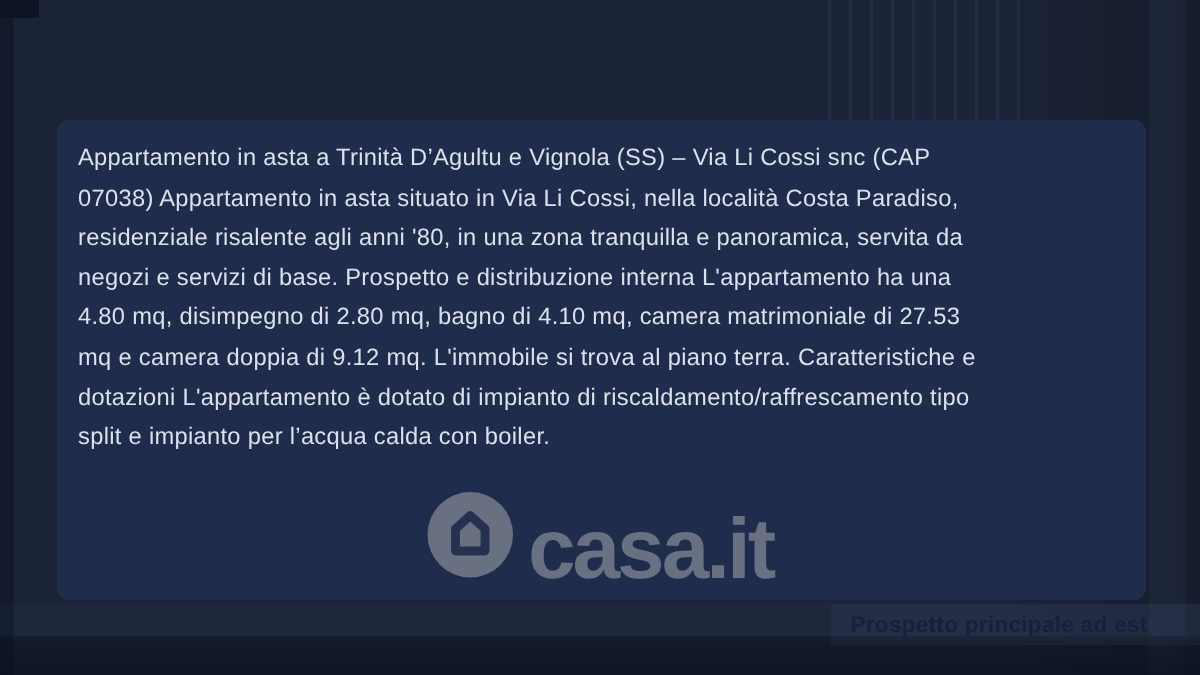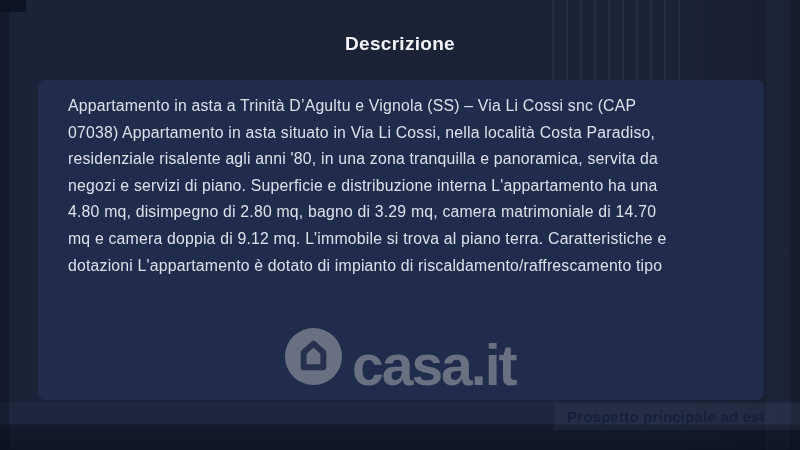--- a/index.html
+++ b/index.html
@@ -22,21 +22,21 @@
   .bg-right-band{position:absolute;left:766px;top:0;width:24px;height:450px;background:rgba(90,115,170,0.08);}
   .bg-low-band{position:absolute;left:0;top:402px;width:800px;height:24px;background:rgba(140,160,210,0.04);}
   .bg-bottom-band{position:absolute;left:0;top:424px;width:800px;height:26px;
       background:linear-gradient(180deg,rgba(8,12,24,0.35),rgba(8,12,24,0.6));}
 
   .page-title{position:absolute;left:0;top:33px;width:800px;text-align:center;
       color:var(--title);font-size:19px;font-weight:bold;letter-spacing:.3px;z-index:3;}
 
   .desc-panel{position:absolute;left:38px;top:80px;width:726px;height:320px;
       background:var(--panel);border-radius:8px;z-index:1;overflow:hidden;}
-  .desc-text{padding:13px 14px 0 30px;}
+  .desc-text{padding:13px 14px 0 14px;}
   .desc-line{white-space:nowrap;color:var(--text);font-size:15.8px;line-height:26.6px;
       letter-spacing:.2px;}
 
   .watermark{position:absolute;left:284px;top:327px;display:flex;align-items:center;
       gap:9px;z-index:4;opacity:.6;color:var(--watermark);}
   .watermark-brand{font-size:57px;font-weight:bold;letter-spacing:-2px;line-height:59px;
       transform:translateY(7px);}
 
   .caption-box{position:absolute;left:554px;top:403px;width:246px;height:27px;
       background:var(--caption_box);z-index:2;display:flex;align-items:center;}
@@ -56,31 +56,31 @@
   <div class="bg-streaks"></div>
   <div class="bg-right-shade"></div>
   <div class="bg-right-band"></div>
   <div class="bg-low-band"></div>
   <div class="bg-bottom-band"></div>
 
   <div class="caption-box">
     <span class="caption-label">Prospetto principale ad est</span>
   </div>
 
-  <div class="page-title">Descrizione</div>
 
   <div class="desc-panel">
     <div class="desc-text">
         <div class="desc-line">Appartamento in asta a Trinità D’Agultu e Vignola (SS) – Via Li Cossi snc (CAP</div>
         <div class="desc-line">07038) Appartamento in asta situato in Via Li Cossi, nella località Costa Paradiso,</div>
         <div class="desc-line">residenziale risalente agli anni '80, in una zona tranquilla e panoramica, servita da</div>
-        <div class="desc-line">negozi e servizi di piano. Superficie e distribuzione interna L'appartamento ha una</div>
-        <div class="desc-line">4.80 mq, disimpegno di 2.80 mq, bagno di 3.29 mq, camera matrimoniale di 14.70</div>
+        <div class="desc-line">negozi e servizi di base. Prospetto e distribuzione interna L'appartamento ha una</div>
+        <div class="desc-line">4.80 mq, disimpegno di 2.80 mq, bagno di 4.10 mq, camera matrimoniale di 27.53</div>
         <div class="desc-line">mq e camera doppia di 9.12 mq. L'immobile si trova al piano terra. Caratteristiche e</div>
         <div class="desc-line">dotazioni L'appartamento è dotato di impianto di riscaldamento/raffrescamento tipo</div>
+        <div class="desc-line">split e impianto per l’acqua calda con boiler.</div>
       </div>
   </div>
 
   <div class="watermark">
     <span>
       <svg width="59" height="59" viewBox="0 0 60 60" aria-hidden="true">
         <circle cx="30" cy="30" r="29" fill="currentColor"></circle>
         <path d="M 20 41 L 20 26 L 30 17 L 40 26 L 40 41 Z" fill="none" stroke="var(--watermark_cut)" stroke-width="6" stroke-linejoin="round" stroke-linecap="round"></path>
       </svg>
     </span>

